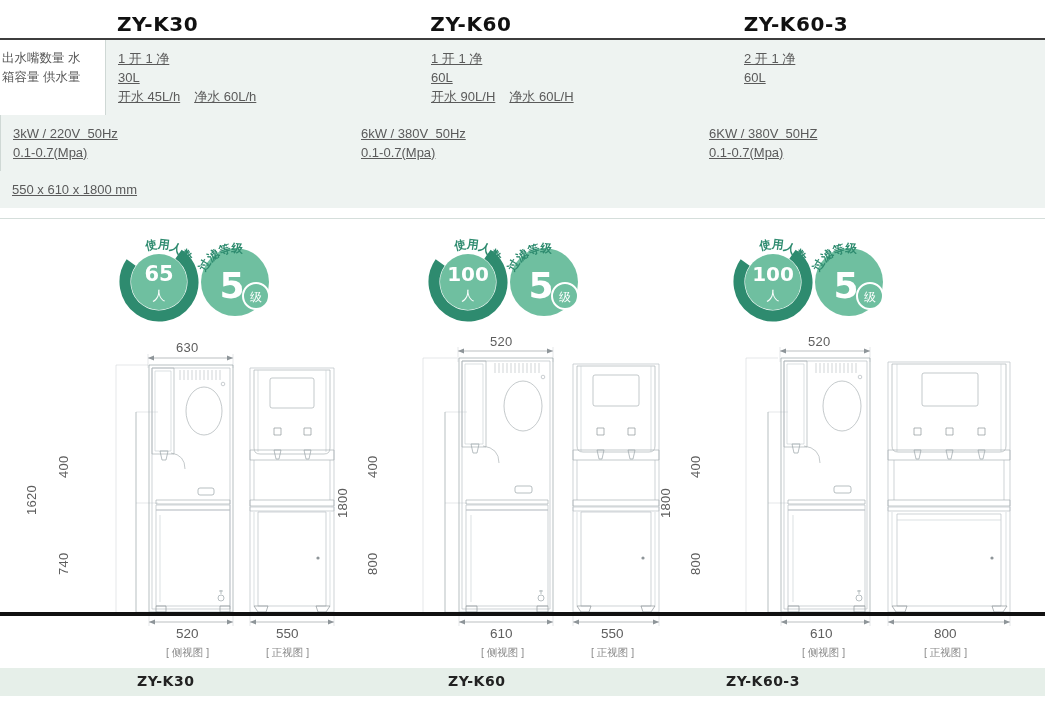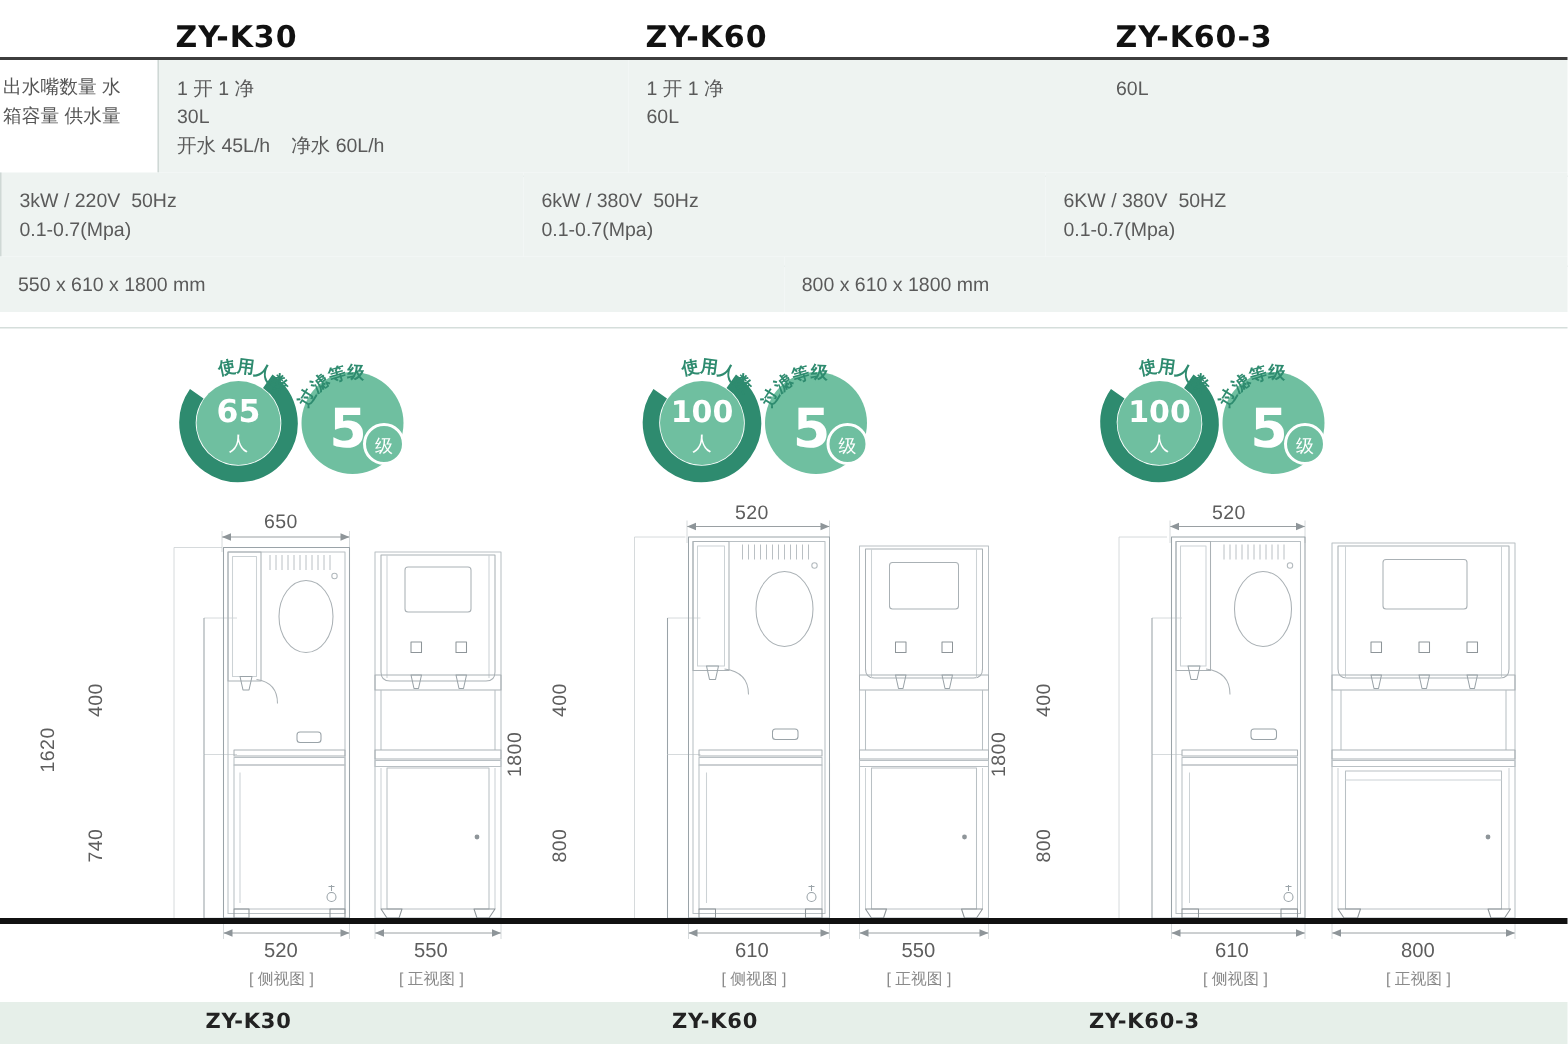--- a/index.html
+++ b/index.html
@@ -53,21 +53,21 @@
   }
   .cell-data {
     flex: 1 1 0;
     background: #eef3f1;
     padding: 9px 0 9px 12px;
     font-size: 13px;
     line-height: 19px;
     color: #5a5a5a;
   }
   .cell-data.first { border-left: 1px solid #cfd8d5; }
-  .cell-data .sub { display: block; white-space: pre; }
+  .cell-data .sub { display: block; white-space: pre; text-decoration: underline; }
   .cell-data .gap { display: inline-block; width: 14px; }
 
   .rule-thin {
     position: absolute; left: 0; width: 1045px;
     height: 1px; background: #d5dedb;
   }
 
   
   .badge-strip {
     position: absolute; left: 0; top: 228px;
@@ -176,22 +176,24 @@
       <span class="sub">供水量</span>
     </div>
     <div class="cell-data first">
       <span class="sub">1 开 1 净</span>
       <span class="sub">30L</span>
       <span class="sub"><span>开水 45L/h</span><span class="gap"></span><span>净水 60L/h</span></span>
     </div>
     <div class="cell-data">
       <span class="sub">1 开 1 净</span>
       <span class="sub">60L</span>
+      <span class="sub"><span>开水 90L/H</span><span class="gap"></span><span>净水 60L/H</span></span>
     </div>
     <div class="cell-data">
+      <span class="sub">2 开 1 净</span>
       <span class="sub">60L</span>
     </div>
   </div>
 
   <div class="rule-thin" style="top:117px;"></div>
 
   <div class="spec-row data-row">
     <div class="cell-data first">
       <span class="sub">3kW / 220V  50Hz</span>
       <span class="sub">0.1-0.7(Mpa)</span>
@@ -204,23 +206,20 @@
       <span class="sub">6KW / 380V  50HZ</span>
       <span class="sub">0.1-0.7(Mpa)</span>
     </div>
   </div>
 
   <div class="rule-thin" style="top:177px;"></div>
 
   <div class="spec-row data-row">
     <div class="cell-data">
       <span class="sub">550 x 610 x 1800 mm</span>
-    </div>
-    <div class="cell-data">
-      <span class="sub">800 x 610 x 1800 mm</span>
     </div>
   </div>
 
   <div class="rule-thin" style="top:218px;"></div>
 </div>
 
 <div class="badge-strip">
 
   <div class="badge-group g1">
     <div class="badge users">
@@ -415,21 +414,21 @@
         <path d="M308 266 l2 6 h8 l4 -6 z" stroke="#8e9599"></path>
 
         <line x1="242" y1="282" x2="326" y2="282" stroke="#8e9599" stroke-width="0.6"></line>
         <path d="M242 282 l6 -2.5 v5 z" fill="#8e9599" stroke="none"></path>
         <path d="M326 282 l-6 -2.5 v5 z" fill="#8e9599" stroke="none"></path>
         <line x1="242" y1="272" x2="242" y2="286" stroke="#c8cdd0" stroke-width="0.5"></line>
         <line x1="326" y1="272" x2="326" y2="286" stroke="#c8cdd0" stroke-width="0.5"></line>
       </g>
     </svg>
 
-    <div class="dim-text" style="left:168px; top:0px;">650</div>
+    <div class="dim-text" style="left:168px; top:0px;">630</div>
     <div class="dim-text vert" style="left:16px; top:175px;">1620</div>
     <div class="dim-text vert" style="left:48px; top:138px;">400</div>
     <div class="dim-text vert" style="left:48px; top:235px;">740</div>
 
     <div class="dim-val-bottom" style="left:168px; top:286px;">520</div>
     <div class="dim-val-bottom" style="left:268px; top:286px;">550</div>
     <div class="view-caption" style="left:158px; top:306px;">[ 侧视图 ]</div>
     <div class="view-caption" style="left:258px; top:306px;">[ 正视图 ]</div>
   </div>
 

